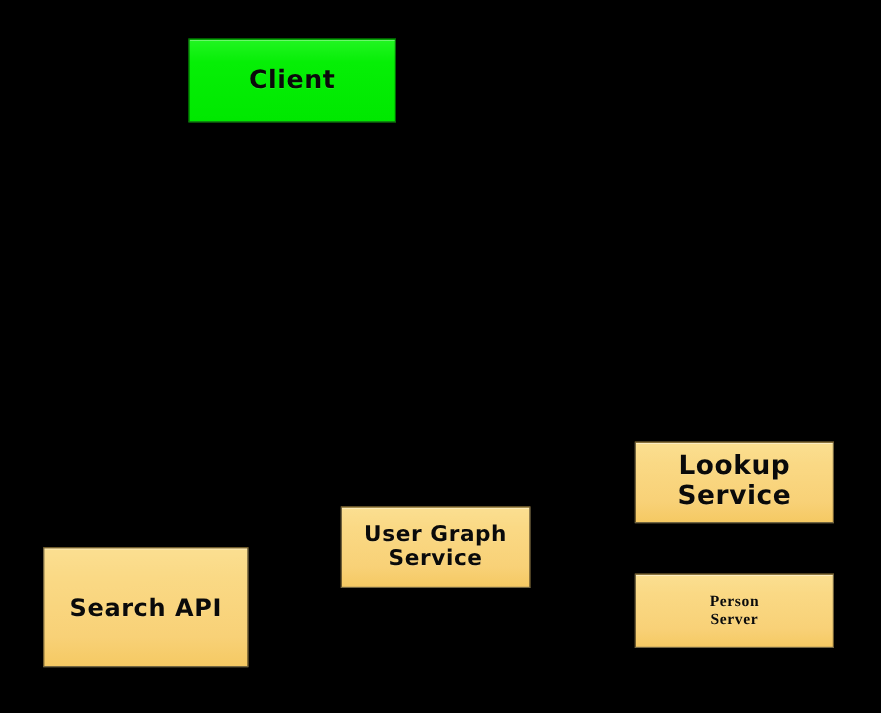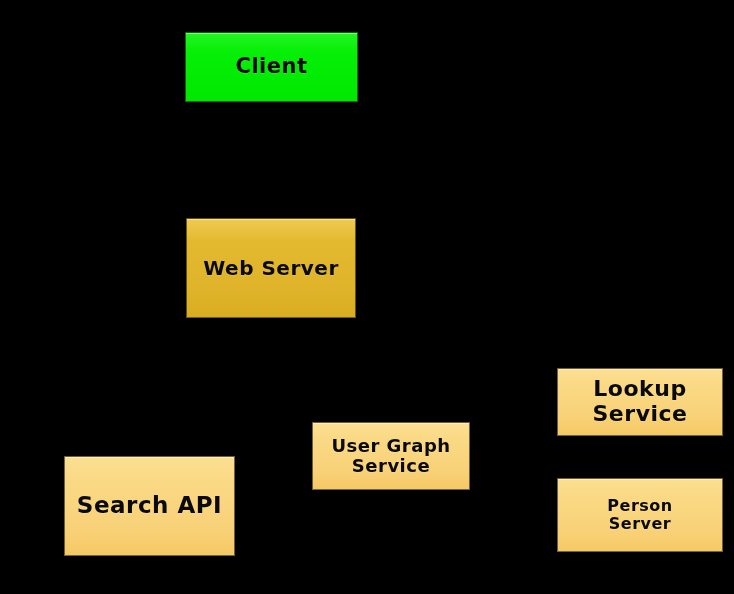--- a/index.html
+++ b/index.html
@@ -26,21 +26,20 @@
     text-align: center;
     color: #0a0a0a;
     font-family: "DejaVu Sans", sans-serif;
     font-weight: bold;
     letter-spacing: 0.5px;
     line-height: 1.12;
     border: 1px solid rgba(0,0,0,0.55);
     box-shadow: 3px 4px 6px rgba(0,0,0,0.85),
                 inset 0 1px 0 rgba(255,255,255,0.45);
     user-select: none;
-    margin-left: 28px;
   }
   .node-label {
     display: block;
     white-space: pre-line;
     padding: 0 6px;
     text-shadow: 0 1px 0 rgba(255,255,255,0.12);
   }
 
   
   .fill-green {
@@ -51,22 +50,22 @@
   }
   .fill-gold-light {
     background: linear-gradient(180deg, #fbdf91 0%, #fad985 25%, #f8d177 75%, #f5c963 100%);
   }
 
   
   #node-client       { left: 157px; top: 32px;  width: 173px; height: 70px;  font-size: 21px; }
   #node-web-server   { left: 158px; top: 218px; width: 170px; height: 100px; font-size: 20px; }
   #node-lookup       { left: 529px; top: 368px; width: 166px; height: 68px;  font-size: 22px; }
   #node-user-graph   { left: 284px; top: 422px; width: 158px; height: 68px;  font-size: 18px; }
-  #node-person       { left: 529px; top: 478px; width: 166px; height: 74px;  font-size: 16px; }
-  #node-search-api   { left: 36px;  top: 456px; width: 171px; height: 100px; font-size: 23px; }
+  #node-person       { left: 529px; top: 478px; width: 166px; height: 62px;  font-size: 13px; font-family: Liberation Serif, serif; }
+  #node-search-api   { left: 36px;  top: 456px; width: 171px; height: 100px; font-size: 20px; }
 
   
   .edge-layer {
     position: absolute;
     left: 0; top: 0;
     width: 734px;
     height: 594px;
     pointer-events: none;
   }
 </style>
@@ -82,23 +81,20 @@
       <line x1="280" y1="318" x2="369" y2="422"></line>
       <line x1="328" y1="290" x2="529" y2="396"></line>
       <line x1="455" y1="470" x2="529" y2="505"></line>
     </g>
   </svg>
 
   <div class="node fill-green" id="node-client">
     <span class="node-label">Client</span>
   </div>
 
-  <div class="node fill-gold-dark" id="node-web-server">
-    <span class="node-label">Web Server</span>
-  </div>
 
   <div class="node fill-gold-light" id="node-lookup">
     <span class="node-label">Lookup
 Service</span>
   </div>
 
   <div class="node fill-gold-light" id="node-user-graph">
     <span class="node-label">User Graph
 Service</span>
   </div>

